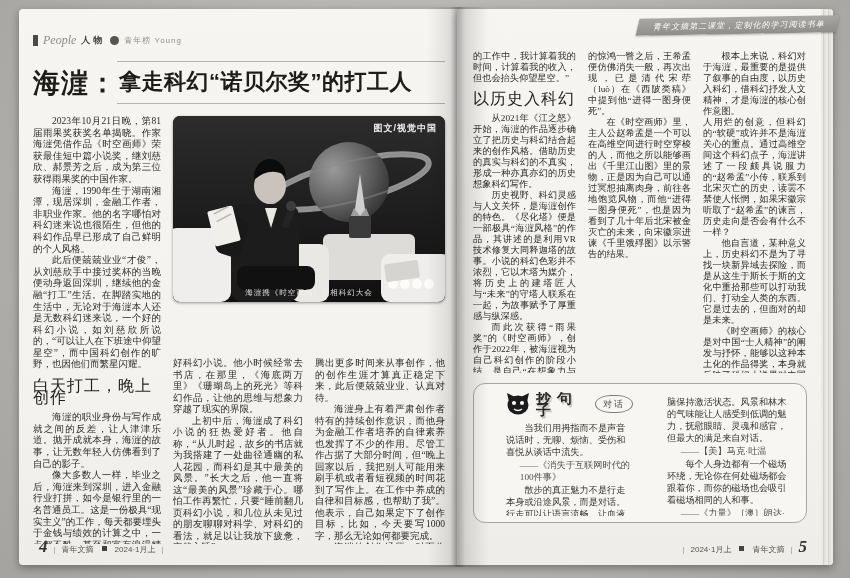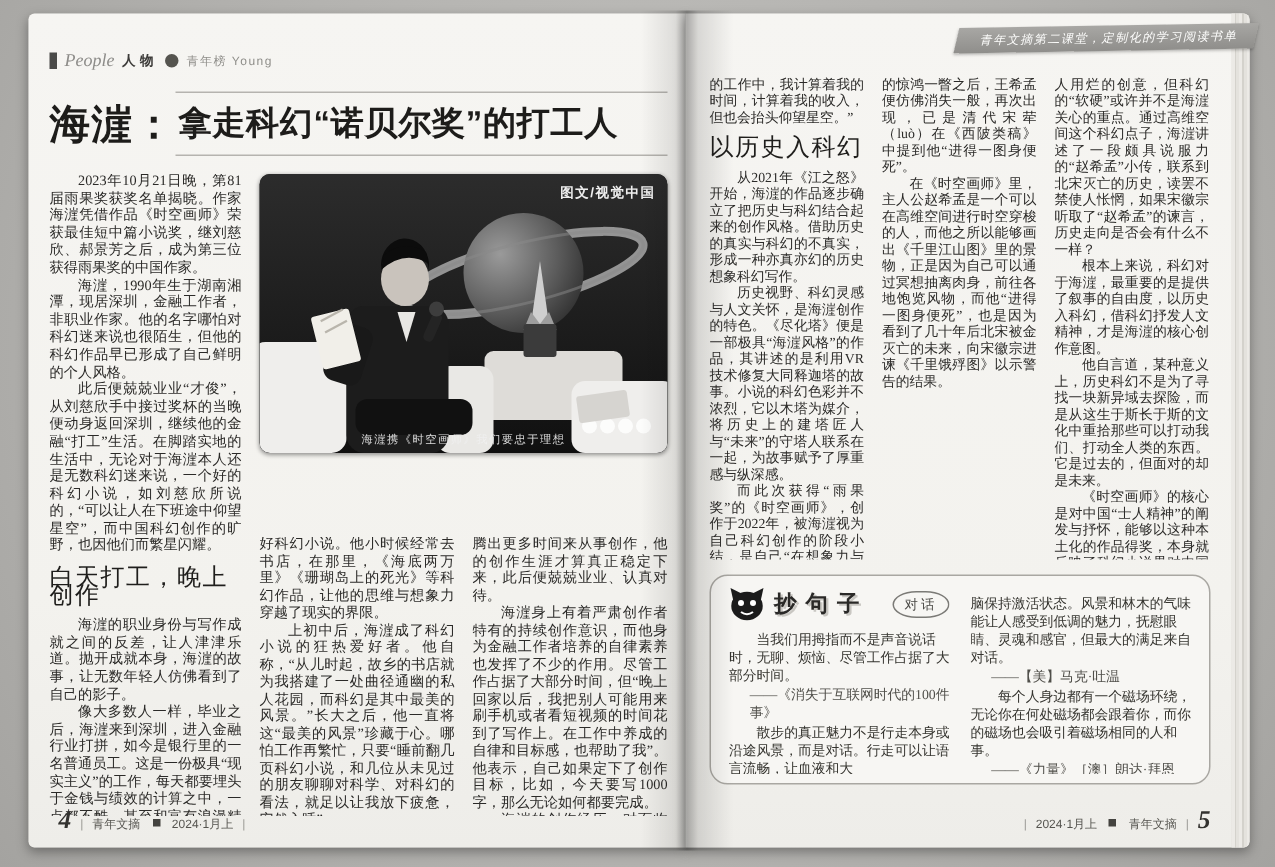--- a/index.html
+++ b/index.html
@@ -64,21 +64,21 @@
   .para{margin:0;text-indent:2em;}
   .flush{text-indent:0;}
 
   
   .quote-box{
     position:relative;margin-top:10px;height:140px;
     border:1px solid #a9a7a2;border-radius:12px;background:#f7f6f3;
     padding:8px 12px 6px 12px;box-sizing:border-box;
     display:flex;gap:14px;
   }
-  .q-col{flex:1;font-size:9.2px;line-height:12px;overflow:hidden;color:#35342f;}
+  .q-col{flex:1;font-size:9.2px;line-height:12px;overflow:hidden;color:#35342f;margin-left:20px;}
   .q-head{display:flex;align-items:center;gap:6px;margin-bottom:6px;}
   .cat-icon{flex:none;width:24px;height:22px;}
   .q-title{font-family:"Liberation Sans",sans-serif;font-weight:bold;font-size:15px;letter-spacing:6px;color:#2a2927;text-shadow:1.5px 1.5px 0 #c9c7c2;}
   .q-dots{flex:1;border-bottom:2px dotted #9a9894;height:1px;margin:0 2px;}
   .q-badge{flex:none;border:1px solid #7b7a76;border-radius:50%/60%;padding:2px 7px;font-size:9px;letter-spacing:2px;color:#4a4945;font-family:"Liberation Sans",sans-serif;}
   .q-col .para{text-indent:2em;margin-bottom:1px;}
   .q-col .flush{text-indent:0;}
   .q-src{text-indent:0;padding-left:1.5em;margin:1px 0 9px;color:#504f4a;}
 
   
@@ -176,21 +176,21 @@
                 <rect x="46" y="100" width="26" height="40" rx="8" fill="#191919" transform="rotate(18 59 120)"></rect>
                 <rect x="38" y="92" width="26" height="36" rx="2" fill="#f1efe9" transform="rotate(-14 51 110)"></rect>
                 <line x1="44" y1="96" x2="60" y2="92" stroke="#b9b5ac" stroke-width="1.5" transform="rotate(-14 51 110)"></line>
                 <line x1="45" y1="104" x2="61" y2="100" stroke="#b9b5ac" stroke-width="1.5" transform="rotate(-14 51 110)"></line>
 
                 <rect x="112" y="92" width="7" height="20" rx="3" fill="#242424" transform="rotate(24 115 102)"></rect>
                 <circle cx="118" cy="90" r="5" fill="#3d3d3d"></circle>
               </g>
             </svg>
             <div class="photo-watermark">图文/视觉中国</div>
-            <div class="photo-caption">海漄携《时空画师》我们要忠于理想</div>
+            <div class="photo-caption">海漄携《时空画师》亮相科幻大会</div>
           </div>
           <div class="cols-under">
             <div class="col col-2">
                 <p class="para flush">好科幻小说。他小时候经常去书店，在那里，《海底两万里》《珊瑚岛上的死光》等科幻作品，让他的思维与想象力穿越了现实的界限。</p>
                 <p class="para">上初中后，海漄成了科幻小说的狂热爱好者。他自称，“从儿时起，故乡的书店就为我搭建了一处曲径通幽的私人花园，而科幻是其中最美的风景。”长大之后，他一直将这“最美的风景”珍藏于心。哪怕工作再繁忙，只要“睡前翻几页科幻小说，和几位从未见过的朋友聊聊对科学、对科幻的看法，就足以让我放下疲惫，安然入睡”。</p>
                 <p class="para">科幻小说，成为一名普通人超越自己平凡生活的手段。海漄的创作之路始于2011年。不过那时候他只是抱着“看多了我也来试试”的态度。直到2016年，他的工作发生变动，有机会</p>
               </div>
             <div class="col col-3">
                 <p class="para flush">腾出更多时间来从事创作，他的创作生涯才算真正稳定下来，此后便兢兢业业、认真对待。</p>
                 <p class="para">海漄身上有着严肃创作者特有的持续创作意识，而他身为金融工作者培养的自律素养也发挥了不少的作用。尽管工作占据了大部分时间，但“晚上回家以后，我把别人可能用来刷手机或者看短视频的时间花到了写作上。在工作中养成的自律和目标感，也帮助了我”。他表示，自己如果定下了创作目标，比如，今天要写1000字，那么无论如何都要完成。</p>
@@ -224,22 +224,22 @@
               <p class="para">从2021年《江之怒》开始，海漄的作品逐步确立了把历史与科幻结合起来的创作风格。借助历史的真实与科幻的不真实，形成一种亦真亦幻的历史想象科幻写作。</p>
               <p class="para">历史视野、科幻灵感与人文关怀，是海漄创作的特色。《尽化塔》便是一部极具“海漄风格”的作品，其讲述的是利用VR技术修复大同释迦塔的故事。小说的科幻色彩并不浓烈，它以木塔为媒介，将历史上的建塔匠人与“未来”的守塔人联系在一起，为故事赋予了厚重感与纵深感。</p>
               <p class="para">而此次获得“雨果奖”的《时空画师》，创作于2022年，被海漄视为自己科幻创作的阶段小结，是自己“在想象力与历史传奇中平衡得最好”的作品。</p>
             </div>
         </div>
         <div class="col-r">
             <p class="para flush">的惊鸿一瞥之后，王希孟便仿佛消失一般，再次出现，已是清代宋荦（luò）在《西陂类稿》中提到他“进得一图身便死”。</p>
             <p class="para">在《时空画师》里，主人公赵希孟是一个可以在高维空间进行时空穿梭的人，而他之所以能够画出《千里江山图》里的景物，正是因为自己可以通过冥想抽离肉身，前往各地饱览风物，而他“进得一图身便死”，也是因为看到了几十年后北宋被金灭亡的未来，向宋徽宗进谏《千里饿殍图》以示警告的结果。</p>
           </div>
         <div class="col-r">
+            <p class="para">根本上来说，科幻对于海漄，最重要的是提供了叙事的自由度，以历史入科幻，借科幻抒发人文精神，才是海漄的核心创作意图。</p>
             <p class="para flush">人用烂的创意，但科幻的“软硬”或许并不是海漄关心的重点。通过高维空间这个科幻点子，海漄讲述了一段颇具说服力的“赵希孟”小传，联系到北宋灭亡的历史，读罢不禁使人怅惘，如果宋徽宗听取了“赵希孟”的谏言，历史走向是否会有什么不一样？</p>
-            <p class="para">根本上来说，科幻对于海漄，最重要的是提供了叙事的自由度，以历史入科幻，借科幻抒发人文精神，才是海漄的核心创作意图。</p>
             <p class="para">他自言道，某种意义上，历史科幻不是为了寻找一块新异域去探险，而是从这生于斯长于斯的文化中重拾那些可以打动我们、打动全人类的东西。它是过去的，但面对的却是未来。</p>
             <p class="para">《时空画师》的核心是对中国“士人精神”的阐发与抒怀，能够以这种本土化的作品得奖，本身就反映了科幻小说界对中国文化的接受与理解已经达到了一个新的高度。</p>
           </div>
       </div>
 
       <div class="quote-box">
         <div class="q-col">
           <div class="q-head">
             <svg class="cat-icon" viewBox="0 0 24 22">
               <polygon points="3,9 1,0 9,4" fill="#1b1b1b"></polygon>
@@ -247,21 +247,21 @@
               <ellipse cx="12" cy="12" rx="10.5" ry="9.5" fill="#1b1b1b"></ellipse>
               <circle cx="8" cy="10" r="2" fill="#fff"></circle>
               <circle cx="16" cy="10" r="2" fill="#fff"></circle>
               <path d="M8,16 q4,3 8,0" stroke="#fff" stroke-width="1.4" fill="none"></path>
             </svg>
             <span class="q-title">抄句子</span>
             <span class="q-dots"></span>
             <span class="q-badge">对话</span>
           </div>
           <div>
-              <p class="para">当我们用拇指而不是声音说话时，无聊、烦恼、尽管工作占据了大部分时间。</p>
+              <p class="para">当我们用拇指而不是声音说话时，无聊、烦恼、受伤和喜悦从谈话中流失。</p>
               <p class="para flush q-src">——《消失于互联网时代的100件事》</p>
               <p class="para">散步的真正魅力不是行走本身或沿途风景，而是对话。行走可以让语言流畅，让血液和大</p>
             </div>
         </div>
         <div class="q-col" style="padding-top:4px">
             <p class="para flush">脑保持激活状态。风景和林木的气味能让人感受到低调的魅力，抚慰眼睛、灵魂和感官，但最大的满足来自对话。</p>
             <p class="para flush q-src">——【美】马克·吐温</p>
             <p class="para">每个人身边都有一个磁场环绕，无论你在何处磁场都会跟着你，而你的磁场也会吸引着磁场相同的人和事。</p>
             <p class="para flush q-src">——《力量》［澳］朗达·拜恩</p>
           </div>

